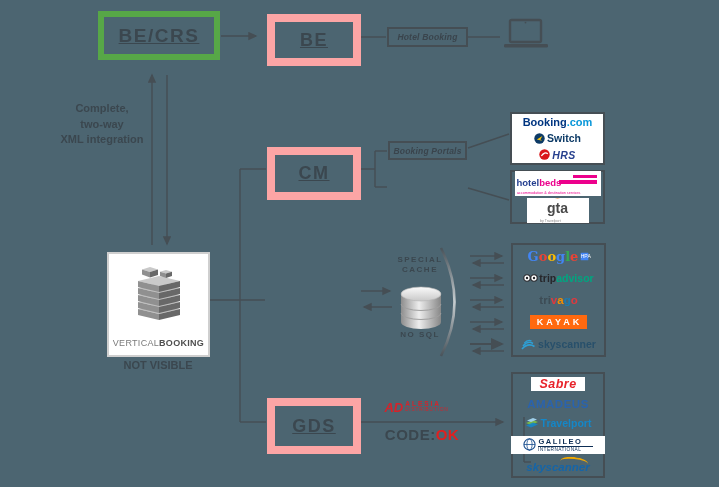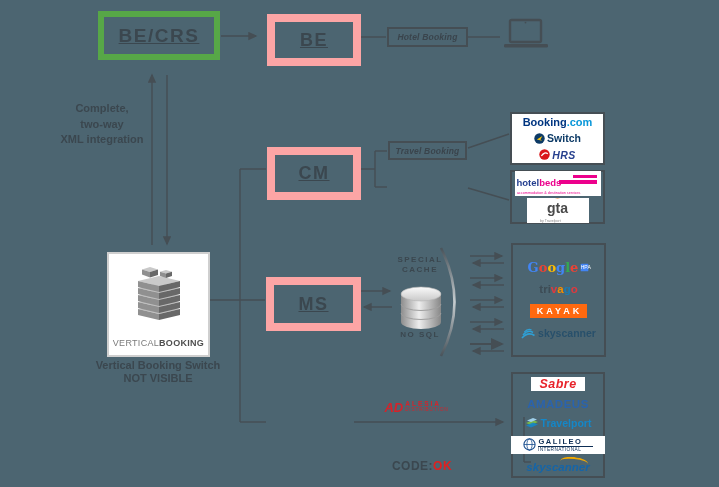--- a/index.html
+++ b/index.html
@@ -47,21 +47,21 @@
   .gal1{color:#0e2e55;font-weight:bold;font-size:7.5px;letter-spacing:1.5px;border-bottom:1px solid #0e2e55;}
   .gal2{color:#0e2e55;font-size:6px;letter-spacing:.5px;transform:scale(.8);transform-origin:left top;}
   .wsp{position:relative;color:#1565a8;font-weight:bold;font-style:italic;font-size:11.5px;}
   .wsparc{position:absolute;top:-4px;right:2px;width:28px;height:9px;border-top:2.5px solid #f2a900;border-radius:50%;transform:rotate(6deg);}
   
   .cachelbl{font-size:8px;letter-spacing:1.5px;line-height:9.5px;}
   .alesia{display:flex;align-items:center;justify-content:center;gap:2px;}
   .ad{color:#d5232a;font-weight:900;font-style:italic;font-size:13px;}
   .alname{color:#d5232a;font-weight:bold;font-size:6.5px;letter-spacing:2px;line-height:6px;}
   .alsub{color:#d5232a;font-size:6px;letter-spacing:1px;transform:scale(.8);transform-origin:left top;line-height:6px;}
-  .codeok{font-size:12px;font-weight:bold;letter-spacing:.5px;margin-top:33px;}
+  .codeok{font-size:15px;font-weight:bold;letter-spacing:.5px;}
   .codeok .c1{color:#3b474f;} .codeok .c2{color:#e02020;}
   .vbbox{position:absolute;z-index:2;left:107px;top:252px;width:99px;height:94px;background:#fff;border:2px solid #cfcfcf;display:flex;flex-direction:column;align-items:center;justify-content:flex-end;padding-bottom:7px;gap:17px;}
   .vbword{font-size:9px;letter-spacing:.3px;white-space:nowrap;}
   .vbw1{color:#7a7a7a;font-weight:400;} .vbw2{color:#4f4f4f;font-weight:bold;}
 </style>
 </head>
 <body>
 
 <div class="stage">
 
@@ -123,29 +123,29 @@
 
   <div class="node green" style="left:98px;top:11px;width:110px;height:37px">
       <span>BE/CRS</span>
     </div>
   <div class="node blue" style="left:267px;top:14px;width:78px;height:36px">
       <span>BE</span>
     </div>
   <div class="node blue" style="left:267px;top:147px;width:78px;height:37px">
       <span>CM</span>
     </div>
-  <div class="node blue" style="left:266px;top:277px;width:79px;height:38px">
-      <span>MS</span>
+  <div class="node blue" style="left:267px;top:398px;width:78px;height:40px">
+      <span>GDS</span>
     </div>
 
   <div class="sbox" style="left:387px;top:27px;width:77px;height:16px">
       <span>Hotel Booking</span>
     </div>
   <div class="sbox" style="left:388px;top:141px;width:75px;height:15px">
-      <span>Travel Booking</span>
+      <span>Booking Portals</span>
     </div>
 
   <svg class="abs" style="left:501px;top:18px;z-index:2" width="50" height="34">
     <rect x="9" y="2" width="31" height="22" rx="1.5" fill="none" stroke="#454e54" stroke-width="2.4"></rect>
     <circle cx="24.5" cy="4.6" r="0.9" fill="#454e54"></circle>
     <rect x="3" y="26" width="44" height="3.6" rx="1.4" fill="#454e54"></rect>
   </svg>
 
   <div class="caption" style="left:28px;top:101px;width:148px;font-size:11px;line-height:15.5px">
     <div>Complete,</div>
@@ -176,21 +176,20 @@
           <polygon points="22,7 30,4.5 30,10 22,12.5" fill="#686868"></polygon>
         <polygon points="38,5 44,6.8 38,8.6 32,6.8" fill="#c9c9c9"></polygon>
           <polygon points="32,6.8 38,8.6 38,13 32,11" fill="#909090"></polygon>
           <polygon points="38,8.6 44,6.8 44,11 38,13" fill="#686868"></polygon>
       </g>
     </svg>
     <div class="vbword"><span class="vbw1">VERTICAL</span><span class="vbw2">BOOKING</span></div>
   </div>
 
   <div class="caption" style="left:63px;top:359px;width:190px;font-size:11px;line-height:12.5px">
-    <div>Vertical Booking Switch</div>
     <div>NOT VISIBLE</div>
   </div>
 
   <div class="panel white" style="left:510px;top:112px;width:91px;height:49px;justify-content:space-around">
     <div class="row">
         <span class="bk1">Booking</span>
         <span class="bk2">.com</span>
       </div>
     <div class="row">
       <svg width="11" height="11">
@@ -241,20 +240,30 @@
 
   <div class="panel" style="left:511px;top:243px;width:91px;height:110px;justify-content:center">
     <div class="row mrow">
       <span class="gserif" style="color:#4285f4">G</span>
         <span class="gserif" style="color:#ea4335">o</span>
         <span class="gserif" style="color:#fbbc05">o</span>
         <span class="gserif" style="color:#4285f4">g</span>
         <span class="gserif" style="color:#34a853">l</span>
         <span class="gserif" style="color:#ea4335">e</span>
       <span class="hpa">HPA</span>
+    </div>
+    <div class="row mrow">
+      <svg width="15" height="10" style="margin-right:1px">
+        <circle cx="4" cy="5" r="3.2" fill="#fff" stroke="#26262a" stroke-width="1.1"></circle>
+          <circle cx="11" cy="5" r="3.2" fill="#fff" stroke="#26262a" stroke-width="1.1"></circle>
+          <circle cx="4" cy="5" r="1.2" fill="#26262a"></circle>
+          <circle cx="11" cy="5" r="1.2" fill="#26262a"></circle>
+      </svg>
+      <span class="ta1">trip</span>
+        <span class="ta2">advisor</span>
     </div>
     <div class="row mrow">
       <span class="tv" style="color:#3d4c55">t</span>
         <span class="tv" style="color:#3d4c55">r</span>
         <span class="tv" style="color:#3d4c55">i</span>
         <span class="tv" style="color:#e0393e">v</span>
         <span class="tv" style="color:#f48e00">a</span>
         <span class="tv" style="color:#1c7bb0">g</span>
         <span class="tv" style="color:#e0393e">o</span>
     </div>

